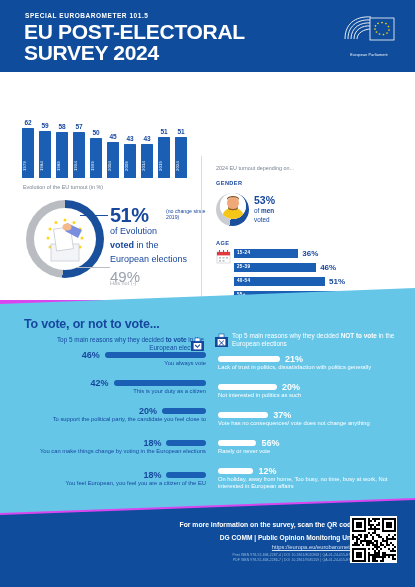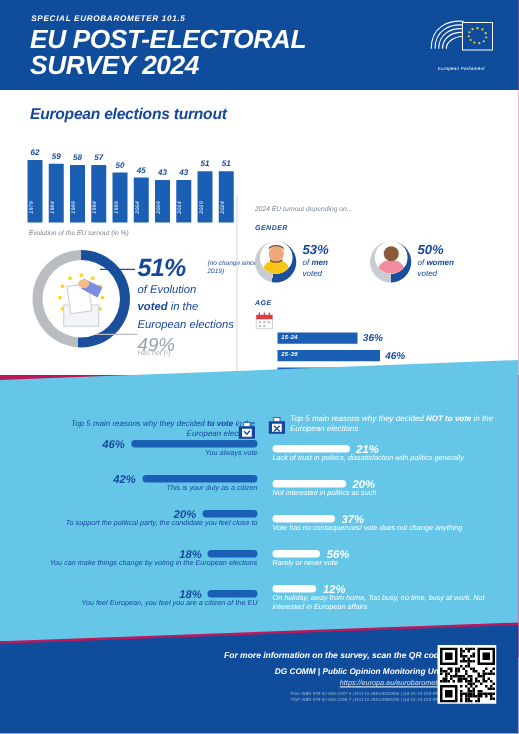--- a/index.html
+++ b/index.html
@@ -3,21 +3,21 @@
 <meta charset="utf-8">
 <style>
   * { margin:0; padding:0; box-sizing:border-box; }
   html,body { width:415px; height:587px; }
   body {
     font-family:"Liberation Sans", sans-serif;
     background:#ffffff;
     position:relative;
     overflow:hidden;
   }
-  .page { position:relative; width:415px; height:526px; background:#be185d;font-style:italic; }
+  .page { position:relative; width:415px; height:526px; background:#d946ef; }
 
   
   .header {
     position:absolute; left:0; top:0; width:415px; height:72px;
     background:#0f4c9b;
   }
   .hdr-eyebrow {
     position:absolute; left:25px; top:12px;
     font-size:6.5px; font-weight:bold; color:#ffffff;
     letter-spacing:0.55px;
@@ -115,21 +115,21 @@
     position:absolute; left:90px; top:72px;
     font-size:15px; color:#9aa2ac; font-weight:normal;
   }
   .small-pct-note {
     position:absolute; left:90px; top:84px;
     font-size:5.6px; color:#a9b0b8;
   }
 
   
   .right-panel {
-    position:absolute; left:189px; top:84px; width:198px; height:208px;
+    position:absolute; left:201px; top:84px; width:198px; height:208px;
     border-left:0.7px solid #d9dde3;
   }
   .rp-head {
     position:absolute; left:14px; top:9px;
     font-size:5.4px; color:#7a8593;
   }
   .rp-label {
     position:absolute; left:14px;
     font-size:5.6px; font-weight:bold; color:#16479d; letter-spacing:0.4px;
   }
@@ -145,21 +145,21 @@
   }
   .g-pct {
     position:absolute; left:38px; top:5px;
     font-size:10.5px; font-weight:bold; color:#16479d;
   }
   .g-l1 { position:absolute; left:38px; top:18px; font-size:6.4px; color:#16479d; }
   .g-l1 b { font-weight:bold; }
   .g-l2 { position:absolute; left:38px; top:27px; font-size:6.4px; color:#16479d; }
 
   
-  .hbar-row { position:absolute; height:9px;margin-top:17px; }
+  .hbar-row { position:absolute; height:9px; }
   .hbar {
     position:absolute; left:0; top:0; height:8.5px; background:#1a5fb4;
   }
   .hbar-cat {
     position:absolute; left:3px; top:1.4px;
     font-size:4.6px; font-weight:bold; color:#ffffff; letter-spacing:0.3px;
   }
   .hbar-val {
     position:absolute; top:0.2px;
     font-size:8px; font-weight:bold; color:#16479d;
@@ -278,21 +278,20 @@
           <circle cx="34" cy="16" r="0.85"></circle>
             <circle cx="34.5" cy="12.8" r="0.85"></circle>
           <circle cx="37" cy="10.3" r="0.85"></circle>
         </g>
       </svg>
       <div class="ep-logo-label">European Parliament</div>
     </div>
   </div>
 
   <div class="white-zone">
-    <div class="sec-title">European elections turnout</div>
 
     <div class="turnout-chart" id="turnoutChart">
         <div class="tbar-wrap" style="left: 0px; height: 72px;">
           <div class="tbar-val" style="bottom: 51.6px;">62</div>
           <div class="tbar" style="height: 49.6px; background: rgb(26, 95, 180);">
             <div class="tbar-year">1979</div>
           </div>
         </div>
         <div class="tbar-wrap" style="left: 17px; height: 72px;">
           <div class="tbar-val" style="bottom: 49.2px;">59</div>
@@ -403,34 +402,20 @@
             <circle cx="13" cy="10" r="6" fill="#f0a878"></circle>
             <path d="M7 8 C7 3, 19 3, 19 8 L19 6 C19 2, 7 2, 7 6 Z" fill="#8a5a2b"></path>
             <path d="M8 13 C8 17, 18 17, 18 13 L18 15 C18 18, 8 18, 8 15 Z" fill="#8a5a2b"></path>
           </svg>
         </div>
         <div class="g-pct">53%</div>
         <div class="g-l1"><span>of </span><b>men</b></div>
         <div class="g-l2">voted</div>
       </div>
 
-      <div class="gender-item" style="left:106px; top:33px;">
-        <div class="g-ring" style="background:conic-gradient(#1a4f9c 0deg 180deg, #c9ccd1 180deg 360deg);"></div>
-        <div class="g-ring-inner">
-          <svg width="26" height="26" viewBox="0 0 26 26">
-            <circle cx="13" cy="13" r="13" fill="#ffffff"></circle>
-            <path d="M2 26 C2 18, 7 15, 13 15 C19 15, 24 18, 24 26 Z" fill="#f28ba0"></path>
-            <circle cx="13" cy="10" r="6" fill="#8a5a3b"></circle>
-            <path d="M6 11 C6 3, 20 3, 20 11 C20 7, 17 5, 13 5 C9 5, 6 7, 6 11 Z" fill="#3a2418"></path>
-          </svg>
-        </div>
-        <div class="g-pct">50%</div>
-        <div class="g-l1"><span>of </span><b>women</b></div>
-        <div class="g-l2">voted</div>
-      </div>
 
       <div class="rp-label" style="top:84px;">AGE</div>
       <div class="cal-icon" style="top:93px;">
         <svg width="15" height="15" viewBox="0 0 15 15">
           <rect x="1" y="3" width="13" height="11" fill="#ffffff" stroke="#c7ccd3" stroke-width="0.7"></rect>
           <rect x="1" y="3" width="13" height="3.4" fill="#e03a3e"></rect>
           <g stroke="#e03a3e" stroke-width="1.1">
             <line x1="3.5" y1="1" x2="3.5" y2="4"></line>
               <line x1="7.5" y1="1" x2="7.5" y2="4"></line>
             <line x1="11.5" y1="1" x2="11.5" y2="4"></line>
@@ -505,20 +490,21 @@
             <div class="hbar" style="width: 64.2857px;">
               <div class="hbar-cat">NEGATIVE</div>
             </div>
             <div class="hbar-val" style="left: 68.2857px;">36%</div>
           </div>
         </div>
     </div>
   </div>
 
   <div class="lightblue">
+    <div class="lb-title">To vote, or not to vote...</div>
 
     <div class="lb-left-head">
       <span>Top 5 main reasons why they decided </span><b>to vote</b><span> in the European elections</span>
     </div>
     <div class="ballot-sm" style="left:190px; top:49px;">
       <svg width="15" height="15" viewBox="0 0 15 15">
         <rect x="1" y="4" width="13" height="10" fill="#16479d"></rect>
         <rect x="3.6" y="6" width="7.8" height="6.4" fill="#ffffff"></rect>
         <path d="M5.2 8 L7.5 10.3 L9.9 7.6" stroke="#16479d" stroke-width="1.1" fill="none"></path>
         <rect x="5" y="1" width="5" height="3.2" fill="#ffffff" stroke="#16479d" stroke-width="0.6"></rect>

